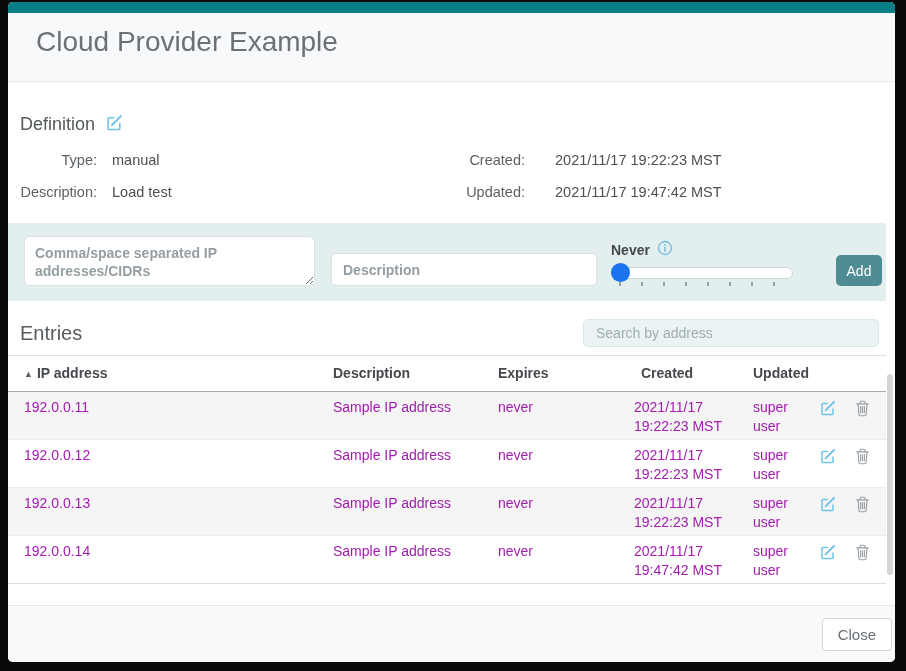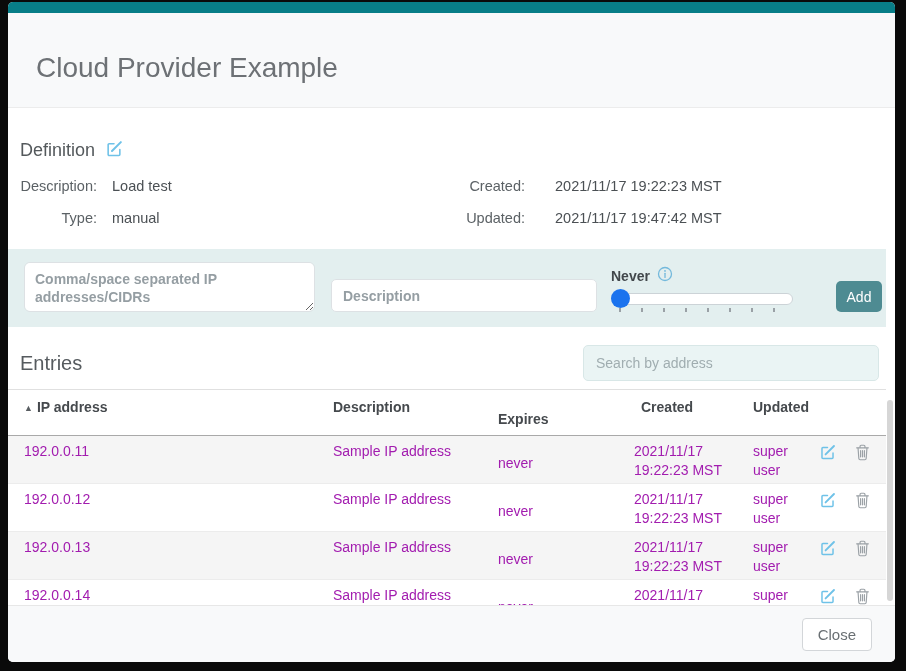--- a/index.html
+++ b/index.html
@@ -10,21 +10,21 @@
     position:relative; overflow:hidden;
   }
   .modal {
     position:absolute; left:8px; top:2px; width:887px; height:660px;
     background:#fff; border-radius:5px; overflow:hidden;
     display:flex; flex-direction:column;
   }
   .topbar { height:11px; background:#087e88; flex:0 0 auto; }
   .mheader {
     background:#f8f9fa; border-bottom:1px solid #ececec;
-    padding:38px 28px 22px; flex:0 0 auto;
+    padding:12px 28px 22px; flex:0 0 auto;
   }
   .mtitle { font-size:28px; font-weight:400; color:#6d7175; line-height:34px; }
   .mbody { flex:1 1 auto; background:#fff; position:relative; overflow:hidden; }
   .scrollthumb {
     position:absolute; right:2px; top:292px; width:6px; height:201px;
     background:#d6d6d6; border-radius:3px;
   }
   .inner { position:absolute; inset:0 9px 0 0; }
 
   
@@ -76,52 +76,52 @@
   .add-button {
     margin-left:auto; width:46px; height:31px; background:#4e8b92; color:#fff;
     border:none; border-radius:5px; font-family:inherit; font-size:14px;
     cursor:pointer;
   }
 
   
   .entries-head { display:flex; align-items:center; justify-content:space-between; margin:18px 7px 0 12px; }
   .entries-title { font-size:20px; color:#565b5f; font-weight:400;text-align:center; }
   .search-input {
-    width:296px; height:36px; background:#eaf4f4; border:1px solid #d8e7e7;
+    width:296px; height:28px; background:#eaf4f4; border:1px solid #d8e7e7;
     border-radius:5px; padding:12px 12px; font-family:inherit; font-size:14px;
     color:#3c4246;
   }
   .search-input::placeholder { color:#a0adb0; }
 
   
   .table { font-size:14px; margin-top:8px; }
   .thead {
     display:flex; border-top:1px solid #e0e0e0; border-bottom:1px solid #a9a9a9;
     padding:8px 0 7px; font-weight:700; color:#45494d; line-height:18px;
   }
   .trow {
     display:flex; align-items:flex-start; padding:6px 0 3px;
     border-bottom:1px solid #ececec; color:#a21caf; line-height:19px;
   }
   .trow.odd { background:#f5f5f5; }
   .trow:last-child { border-bottom:1px solid #dcdcdc; }
   .c-ip { width:317px; padding-left:16px; }
   .c-desc { width:165px; padding-left:8px; }
-  .c-exp { width:120px; padding-left:8px;margin-top:12px; }
+  .c-exp { width:120px; padding-left:8px; }
   .c-created { width:135px; padding-left:16px; }
   .thead .c-created { padding-left:31px; }
   .c-creator { width:60px; padding-left:8px; }
   .c-actions { flex:1; padding-left:14px; display:flex; gap:19px; align-items:center; padding-top:2px; }
   .sort-arrow { font-size:9px; color:#595e62; margin-right:4px; position:relative; top:-1px; }
   .cell-lines span { display:block;margin-left:8px; }
 
   
   .mfooter {
     flex:0 0 auto; height:57px; background:#f8f9fa; border-top:1px solid #e7e7e7;
-    display:flex; align-items:center; justify-content:flex-end; padding-right:23px;
+    display:flex; align-items:center; justify-content:flex-end; padding-right:3px;
   }
   .close-button {
     background:#fff; border:1px solid #d3d6d9; border-radius:4px;
     padding:7px 15px; font-family:inherit; font-size:15px; color:#696f73;
     cursor:pointer;
   }
 </style>
 </head>
 <body>
 
@@ -143,26 +143,26 @@
               <svg width="18" height="18" viewBox="0 0 16 16" fill="none" stroke="#6fc2e8" stroke-width="1.4" stroke-linecap="round">
                 <path d="M13.2 8.4 V12.8 a0.9 0.9 0 0 1 -0.9 0.9 H3.7 a0.9 0.9 0 0 1 -0.9 -0.9 V4.2 a0.9 0.9 0 0 1 0.9 -0.9 H8"></path>
                 <path d="M6.2 9.8 L14.1 1.9" stroke-width="1.8"></path>
               </svg>
             </span>
           </button>
         </div>
         <div class="def-grid">
           <div class="def-col left">
             <div class="def-row">
+              <span class="def-label">Type:</span>
+              <span class="def-value">manual</span>
+            </div>
+            <div class="def-row">
               <span class="def-label">Description:</span>
               <span class="def-value">Load test</span>
-            </div>
-            <div class="def-row">
-              <span class="def-label">Type:</span>
-              <span class="def-value">manual</span>
             </div>
           </div>
           <div class="def-col right">
             <div class="def-row">
               <span class="def-label">Created:</span>
               <span class="def-value">2021/11/17 19:22:23 MST</span>
             </div>
             <div class="def-row">
               <span class="def-label">Updated:</span>
               <span class="def-value">2021/11/17 19:47:42 MST</span>

